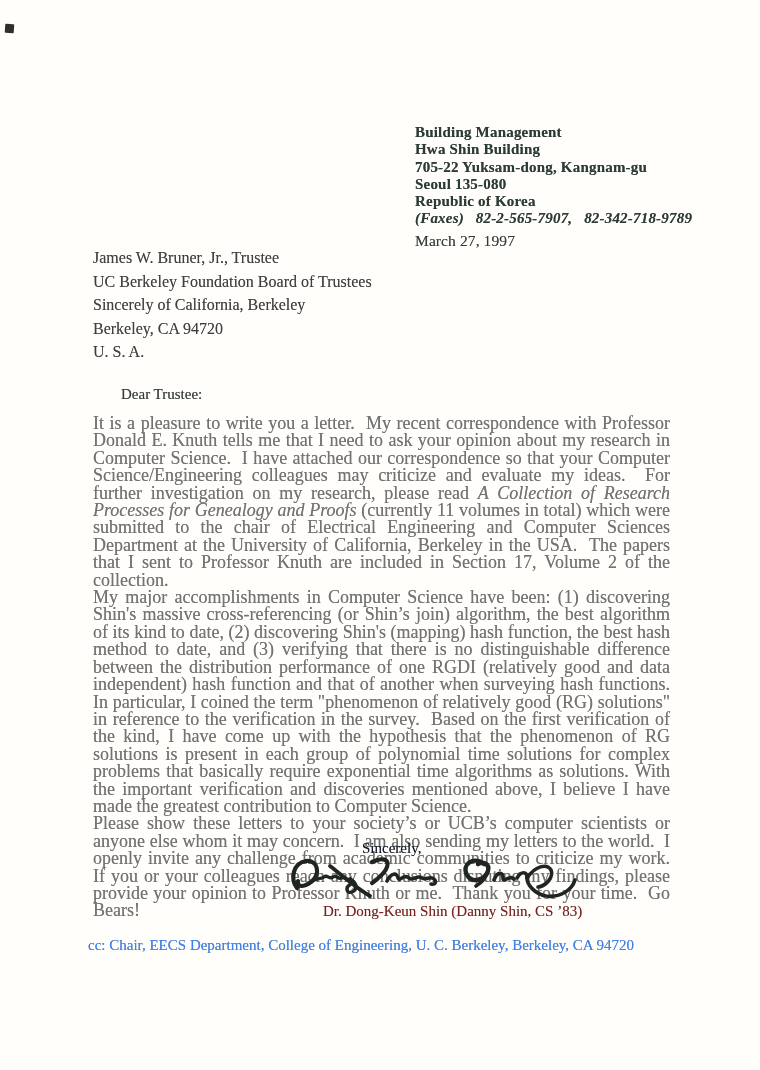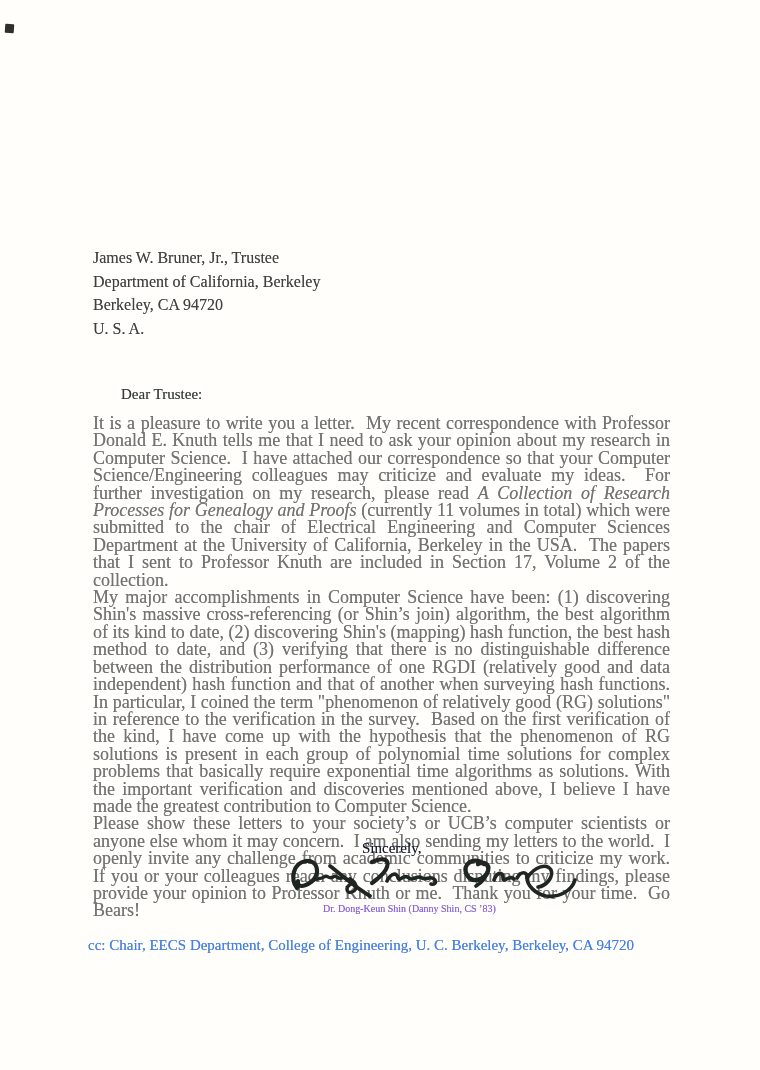--- a/index.html
+++ b/index.html
@@ -93,44 +93,54 @@
 
   .signature {
     position: absolute;
     left: 286px; top: 851px;
     width: 292px; height: 54px;
   }
 
   .signed-by {
     position: absolute;
     left: 323px; top: 903px;
-    font-size: 10px;
-    color: #8b5cf6;
+    font-size: 15px;
+    color: #7f1d1d;
     text-shadow: 0 0 0.4px rgba(51,58,55,0.5);
   }
 
   .cc-line {
     position: absolute;
     left: 88px; top: 937px;
     font-size: 15px;
     color: #3b82f6;
     text-shadow: 0 0 0.4px rgba(51,58,55,0.5);
   }
 </style>
 </head>
 <body>
 
 <div class="page">
 
   <div class="corner-mark"></div>
 
+  <div class="letterhead">
+    <div>Building Management</div>
+    <div>Hwa Shin Building</div>
+    <div>705-22 Yuksam-dong, Kangnam-gu</div>
+    <div>Seoul 135-080</div>
+    <div>Republic of Korea</div>
+    <div class="fax">(Faxes)   82-2-565-7907,   82-342-718-9789</div>
+    <div class="date">March 27, 1997</div>
+  </div>
 
   <div class="recipient">
     <div>James W. Bruner, Jr., Trustee</div>
-    <div>Department of California, Berkeley</div>
+    <div>UC Berkeley Foundation Board of Trustees</div>
+    <div>Sincerely of California, Berkeley</div>
     <div>Berkeley, CA 94720</div>
     <div>U. S. A.</div>
   </div>
 
   <div class="salutation">Dear Trustee:</div>
 
   <div class="body-text">
     <p><span>It is a pleasure to write you a letter.  My recent correspondence with Professor Donald E. Knuth tells me that I need to ask your opinion about my research in Computer Science.  I have attached our correspondence so that your Computer Science/Engineering colleagues may criticize and evaluate my ideas.  For further investigation on my research, please read </span><i>A Collection of Research Processes for Genealogy and Proofs</i><span> (currently 11 volumes in total) which were submitted to the chair of Electrical Engineering and Computer Sciences Department at the University of California, Berkeley in the USA.  The papers that I sent to Professor Knuth are included in Section 17, Volume 2 of the collection.</span></p>
     <p>My major accomplishments in Computer Science have been: (1) discovering Shin's massive cross-referencing (or Shin’s join) algorithm, the best algorithm of its kind to date, (2) discovering Shin's (mapping) hash function, the best hash method to date, and (3) verifying that there is no distinguishable difference between the distribution performance of one RGDI (relatively good and data independent) hash function and that of another when surveying hash functions.  In particular, I coined the term "phenomenon of relatively good (RG) solutions" in reference to the verification in the survey.  Based on the first verification of the kind, I have come up with the hypothesis that the phenomenon of RG solutions is present in each group of polynomial time solutions for complex problems that basically require exponential time algorithms as solutions. With the important verification and discoveries mentioned above, I believe I have made the greatest contribution to Computer Science.</p>
     <p>Please show these letters to your society’s or UCB’s computer scientists or anyone else whom it may concern.  I am also sending my letters to the world.  I openly invite any challenge from academic communities to criticize my work.  If you or your colleagues reach any conclusions disputing my findings, please provide your opinion to Professor Knuth or me.  Thank you for your time.  Go Bears!</p>

